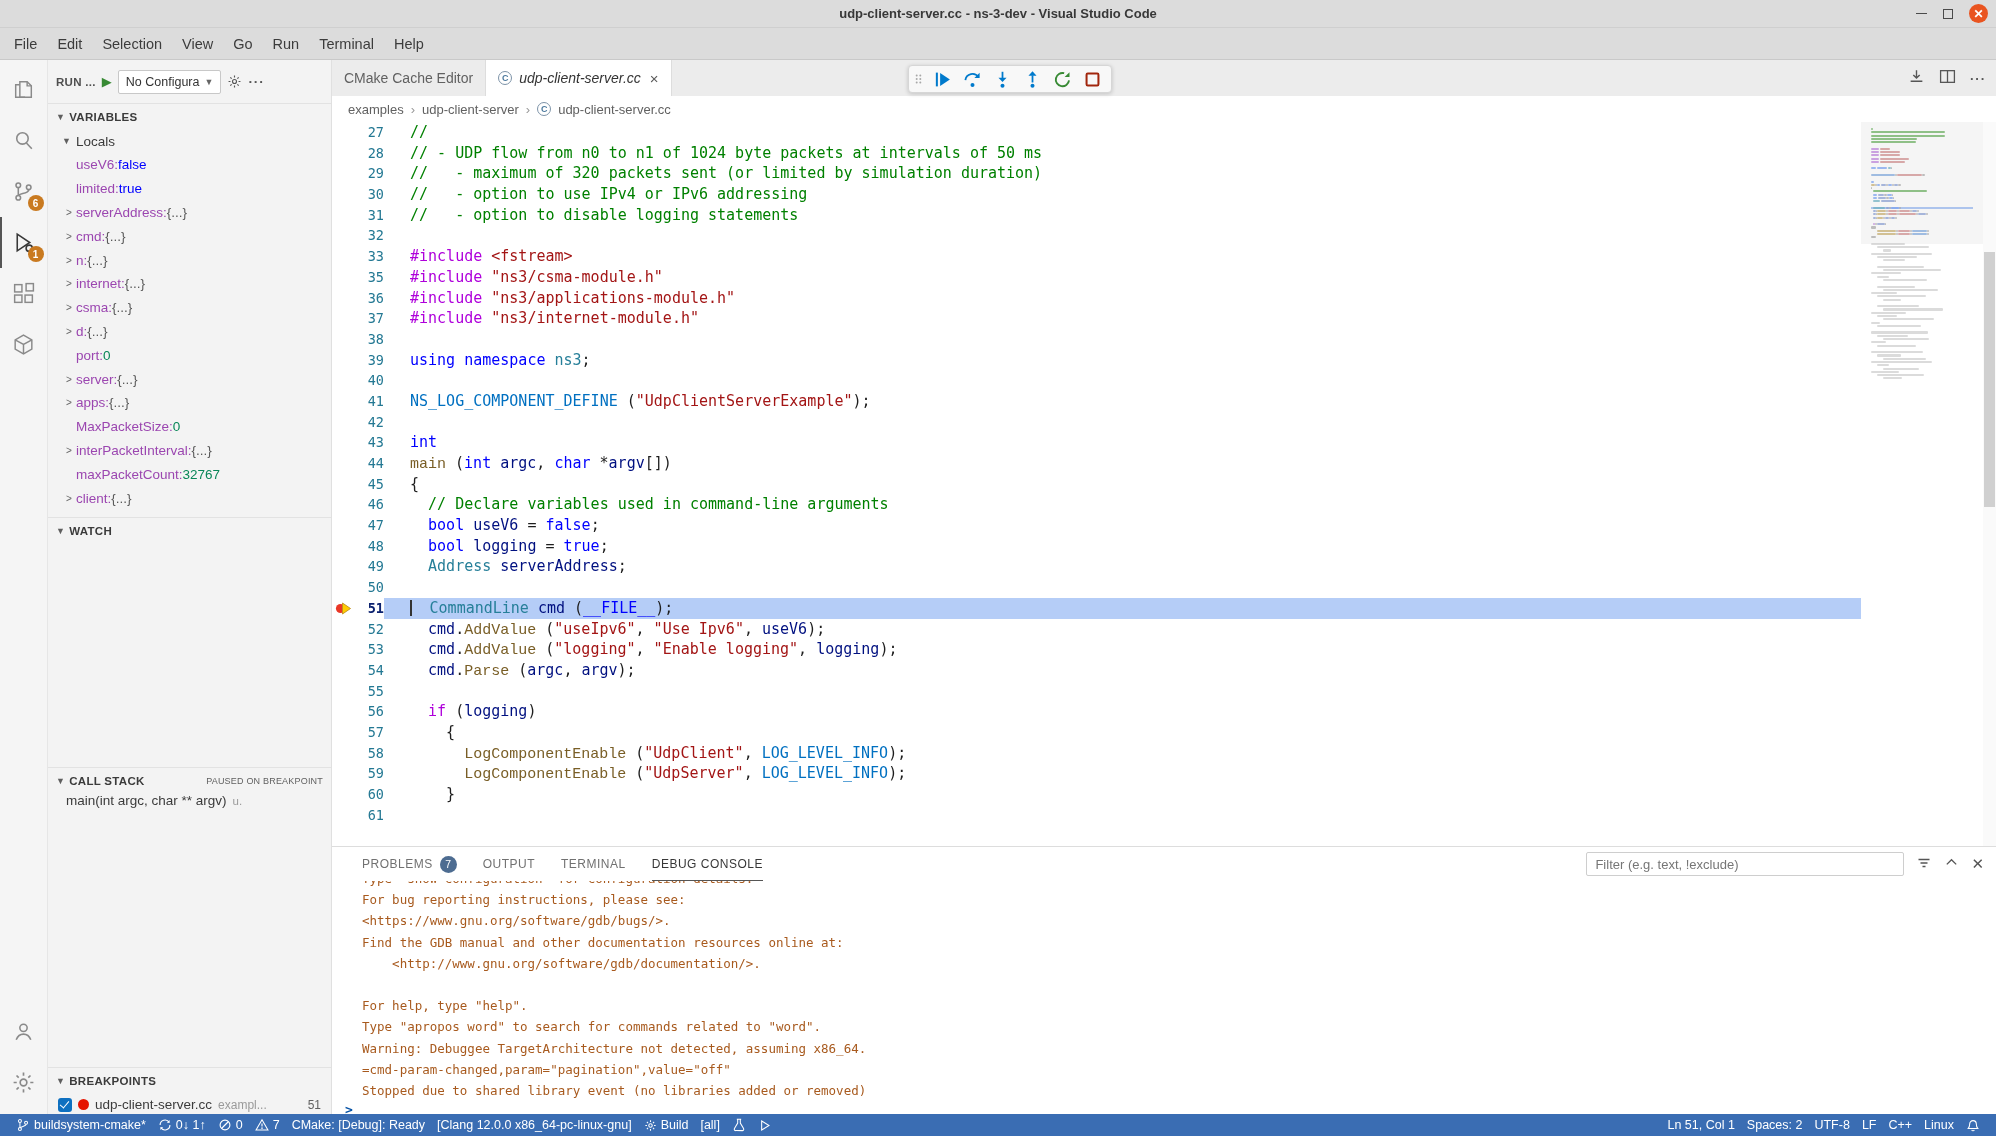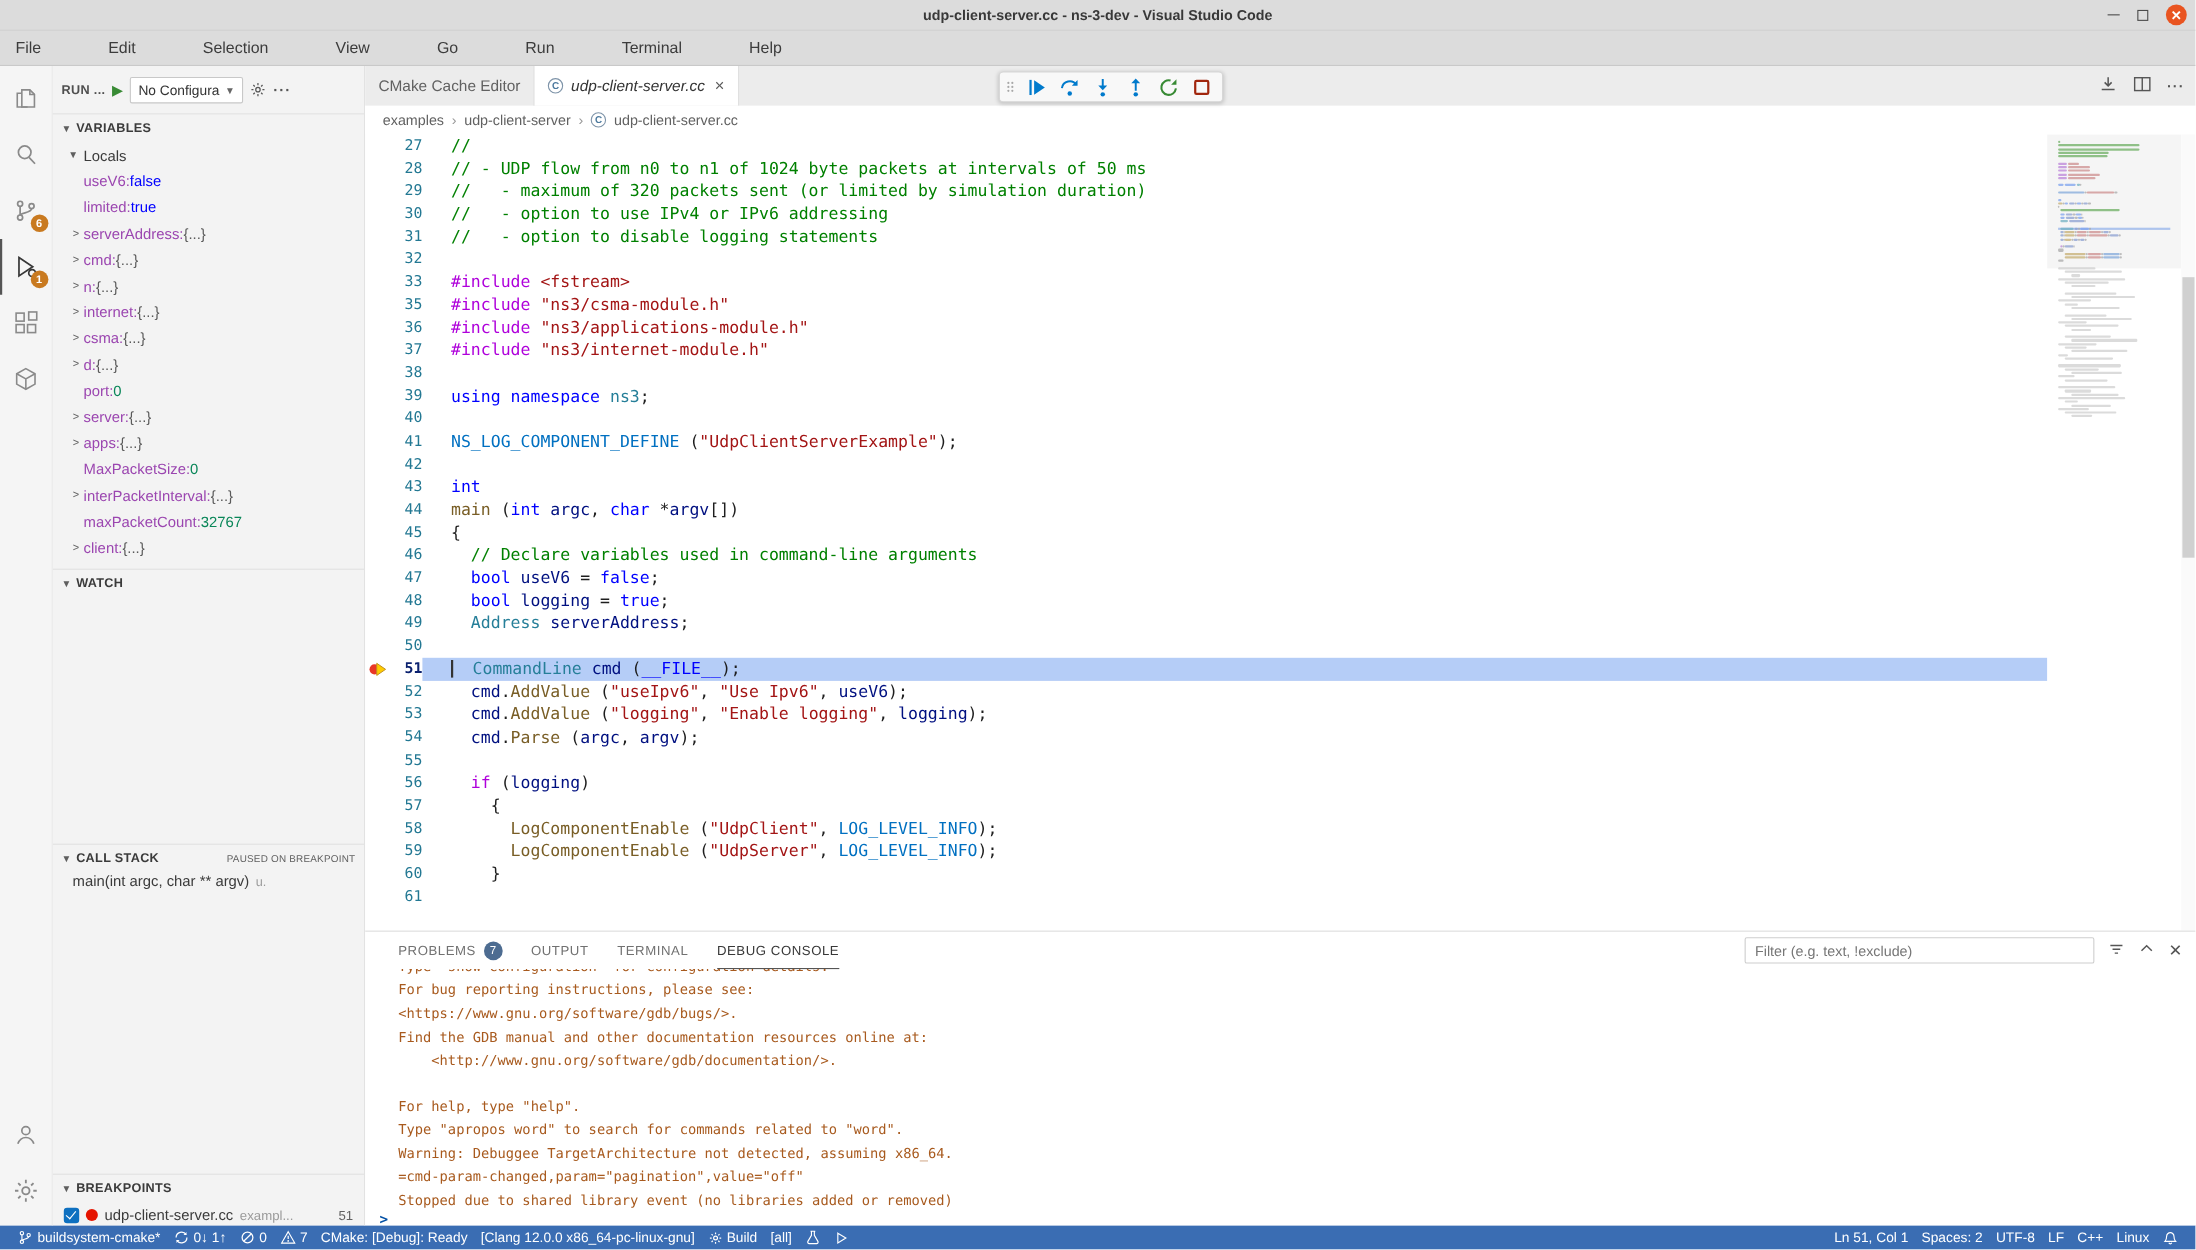--- a/index.html
+++ b/index.html
@@ -7,21 +7,21 @@
   body{font-family:"Liberation Sans",sans-serif;background:#fff;color:#333;font-size:13px;}
 
   
   .titlebar{height:28px;background:#dcdcdc;border-bottom:1px solid #cfcfcf;display:flex;align-items:center;justify-content:center;position:relative;font-size:13px;font-weight:bold;color:#383838;}
   .win-controls{position:absolute;right:8px;top:0;height:100%;display:flex;align-items:center;gap:16px;}
   .wc-min{width:11px;height:1.6px;background:#4a4a4a;}
   .wc-max{width:10px;height:10px;border:1.6px solid #4a4a4a;}
   .wc-close{width:19px;height:19px;border-radius:50%;background:var(--close,#e95420);color:#fff;display:flex;align-items:center;justify-content:center;font-size:12px;font-weight:bold;line-height:1;}
 
   
-  .menubar{height:32px;background:#dcdcdc;border-bottom:1px solid #c9c9c9;display:flex;align-items:center;padding-left:4px;font-size:14.5px;color:#3c3c3c;gap:41px;}
+  .menubar{height:32px;background:#dcdcdc;border-bottom:1px solid #c9c9c9;display:flex;align-items:center;padding-left:4px;font-size:14.5px;color:#3c3c3c;}
   .menu-item{padding:0 10px;height:100%;display:flex;align-items:center;}
 
   .main{display:flex;height:1054px;}
 
   
   .activitybar{width:48px;background:#f5f5f5;border-right:1px solid #e6e6e6;display:flex;flex-direction:column;align-items:center;padding-top:4px;flex:none;}
   .act-icon{width:48px;height:51px;display:flex;align-items:center;justify-content:center;color:#8a8a8a;position:relative;}
   .act-icon.active{color:#383838;box-shadow:inset 2px 0 0 #555;}
   .act-badge{position:absolute;right:4px;bottom:6px;min-width:16px;height:16px;padding:0 3px;border-radius:9px;background:var(--badge,#c97a20);color:#fff;font-size:10px;display:flex;align-items:center;justify-content:center;font-weight:bold;}
   .act-bottom{margin-top:auto;margin-bottom:6px;display:flex;flex-direction:column;align-items:center;}
@@ -83,21 +83,21 @@
   .code-scroll{flex:1;min-width:0;}
   .code-line{display:flex;height:20.69px;line-height:20.69px;white-space:pre;}
   .glyph{width:24px;flex:none;position:relative;}
   .glyph svg{position:absolute;left:3px;top:3px;}
   .lnum{width:28px;flex:none;text-align:right;color:#237893;font-size:13.5px;}
   .code-line.current .lnum{color:#0b216f;font-weight:bold;}
   .ltext{flex:1;padding-left:26px;position:relative;min-width:0;overflow:hidden;color:#1e1e1e;}
   .code-line.current .ltext{background:var(--hl,#b5cdf7);}
   .caret{display:inline-block;width:1.5px;height:16px;background:#333;vertical-align:-3px;}
   .tk-cmt{color:#008000;} .tk-pp{color:#af00db;} .tk-kwc{color:#af00db;} .tk-str{color:#a31515;}
-  .tk-kw{color:#0000ff;} .tk-type{color:#267f99;} .tk-fn{color:#795e26;} .tk-var{color:#001080;}
+  .tk-kw{color:#0000ff;} .tk-type{color:#267f99;} .tk-fn{color:#795e26;font-family:Liberation Mono, monospace;} .tk-var{color:#001080;}
   .tk-const{color:#0070c1;} .tk-pl{color:#1e1e1e;}
 
   .minimap{width:122px;flex:none;padding:6px 0 0 0;position:relative;overflow:hidden;}
   .mm-line{height:2.1px;margin:0 10px 1.2px 10px;display:flex;}
   .mm-seg{height:2.1px;border-radius:1px;flex:none;}
   .mm-line.mm-current{background:var(--hl,#b5cdf7);}
   .mm-viewport{position:absolute;left:0;top:0;width:100%;height:122px;background:rgba(0,0,0,.04);pointer-events:none;}
   .vscrollbar{width:13px;flex:none;position:relative;background:#fafafa;}
   .vthumb{position:absolute;left:1px;top:130px;width:11px;height:255px;background:rgba(100,100,100,.28);}
 

